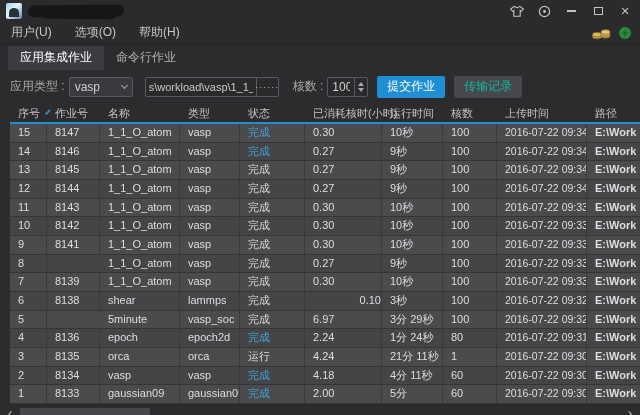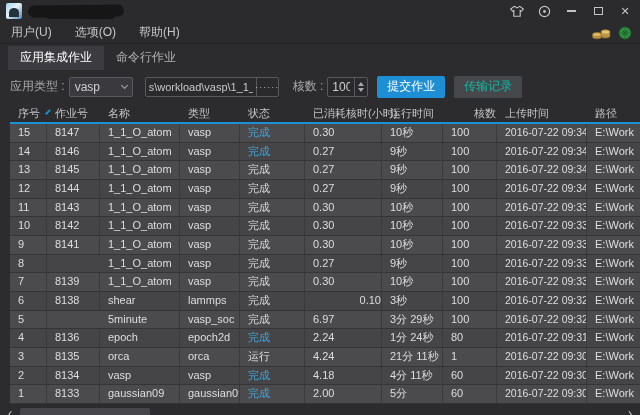--- a/index.html
+++ b/index.html
@@ -68,21 +68,21 @@
   .thead{display:flex;height:20px;align-items:center;border-bottom:2px solid var(--accent);}
   .th{font-size:11px;color:#c5c5c7;padding-left:8px;white-space:nowrap;overflow:visible;display:flex;align-items:center;border-right:1px solid transparent;flex:0 0 auto;}
   .sort-caret{display:inline-block;width:6px;height:6px;border-right:2px solid var(--accent);border-bottom:2px solid var(--accent);transform:rotate(45deg);margin-left:7px;margin-top:-3px;}
   .tbody{}
   .tr{display:flex;height:18.67px;border-bottom:1px solid #353538;}
   .tr.odd{background:var(--row-odd);justify-content:flex-end;}
   .tr.even{background:var(--row-even);}
   .td{font-size:11px;color:#dedee0;padding-left:8px;line-height:17.7px;white-space:nowrap;overflow:hidden;border-right:1px solid var(--cell-line);flex:0 0 auto;}
   .td-uploaded{font-size:10.5px;}
   .td-status.hl{color:var(--status-hl);}
-  .td-path{border-right:none;}
+  .td-path{border-right:none;font-weight:bold;}
 
   
   .hscroll{height:14px;margin-top:2px;display:flex;align-items:center;padding:0 4px;}
   .sc-arrow{color:#bfbfc1;font-size:14px;line-height:12px;width:12px;text-align:center;}
   .sc-thumb{width:130px;height:10px;background:#47474b;border-radius:2px;margin-left:4px;}
   .sc-track{flex:1;}
 
   
   svg{display:block;}
 </style>
@@ -185,21 +185,21 @@
         </div>
         <div class="th" style="width: 65px;">
           <span>状态</span>
         </div>
         <div class="th" style="width: 77px;">
           <span>已消耗核时(小时)</span>
         </div>
         <div class="th" style="width: 61px;">
           <span>运行时间</span>
         </div>
-        <div class="th" style="width: 54px; justify-content: flex-end;">
+        <div class="th" style="width: 54px;">
           <span>核数</span>
         </div>
         <div class="th" style="width: 90px;">
           <span>上传时间</span>
         </div>
         <div class="th" style="width: 53px;">
           <span>路径</span>
         </div>
       </div>
     <div class="tbody">

